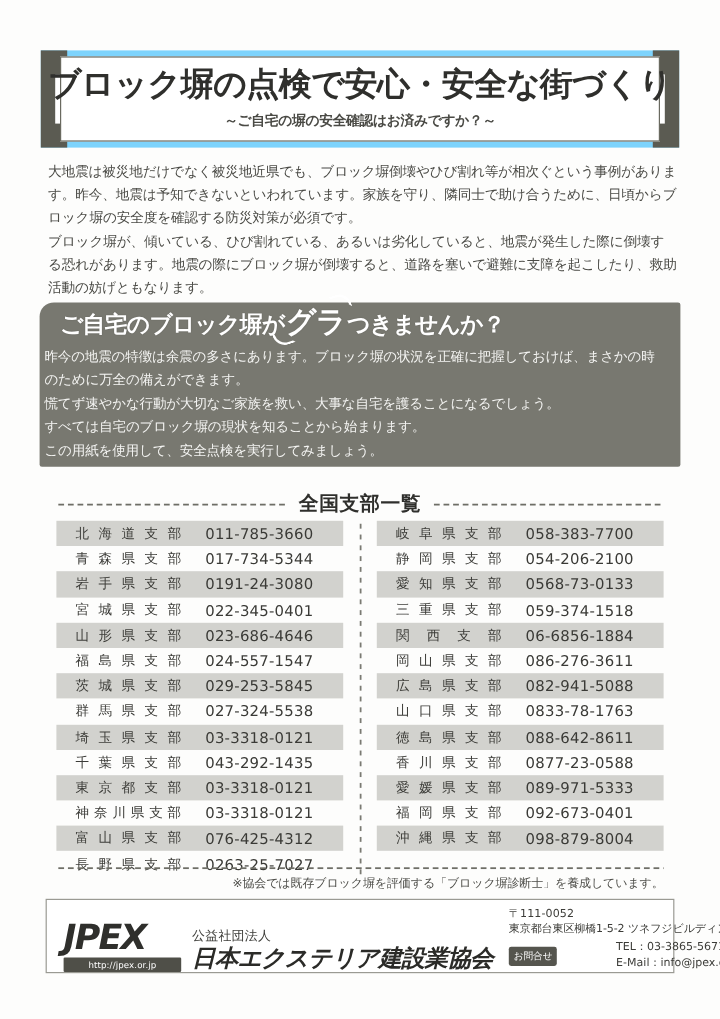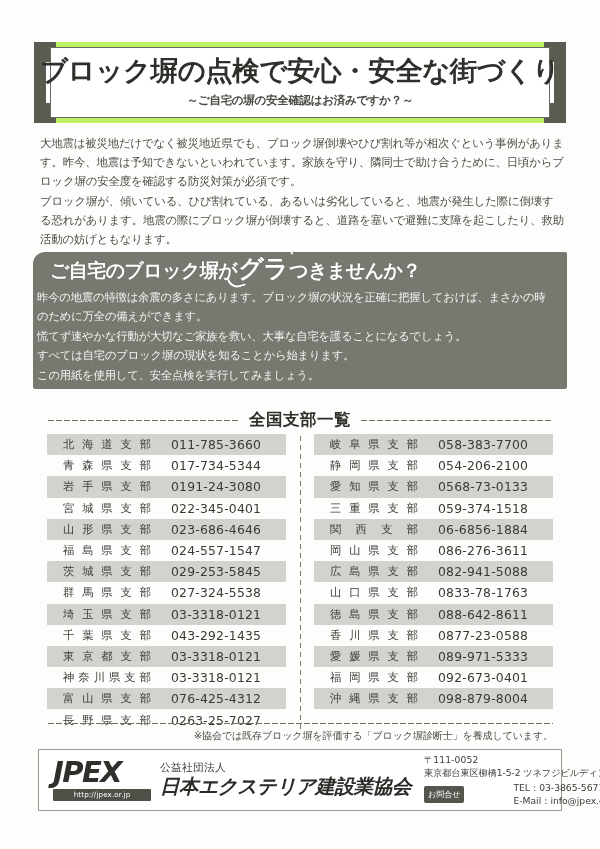--- a/index.html
+++ b/index.html
@@ -22,21 +22,21 @@
     box-sizing: border-box;
   }
 
   
   .banner {
     position: absolute;
     left: 34px;
     top: 42px;
     width: 532px;
     height: 81px;
-    background: #bef264;
+    background: #7dd3fc;
     box-sizing: border-box;
   }
   .banner-bracket {
     position: absolute;
     top: 0;
     width: 22px;
     height: 81px;
     background: #5b5b52;
   }
   .banner-bracket.left { left: 0; }
@@ -261,21 +261,21 @@
   .footer {
     position: absolute;
     left: 38px;
     top: 749px;
     width: 524px;
     height: 62px;
     border: 1.2px solid #9a9a93;
     background: #ffffff;
     box-sizing: border-box;
     display: flex;
-    align-items: center;
+    align-items: flex-end;
   }
   .footer-logo {
     width: 98px;
     margin-left: 14px;
     flex: none;
   }
   .logo-word {
     font-size: 29px;
     font-weight: bold;
     font-style: italic;

